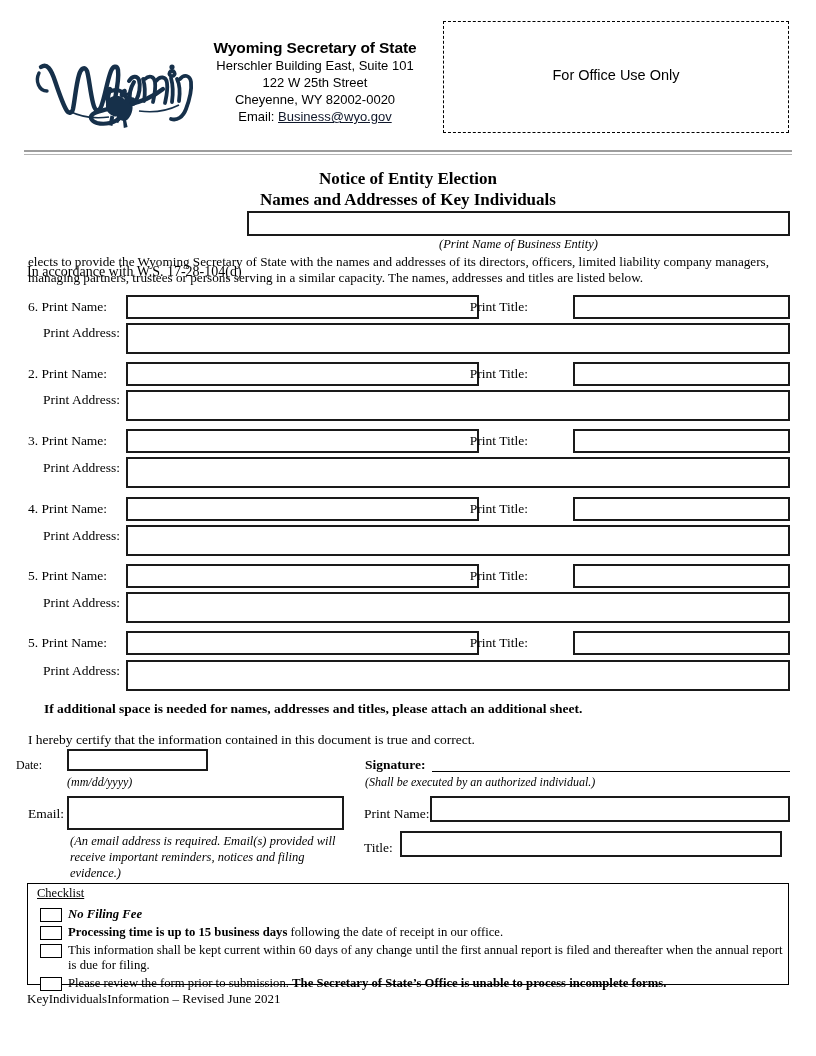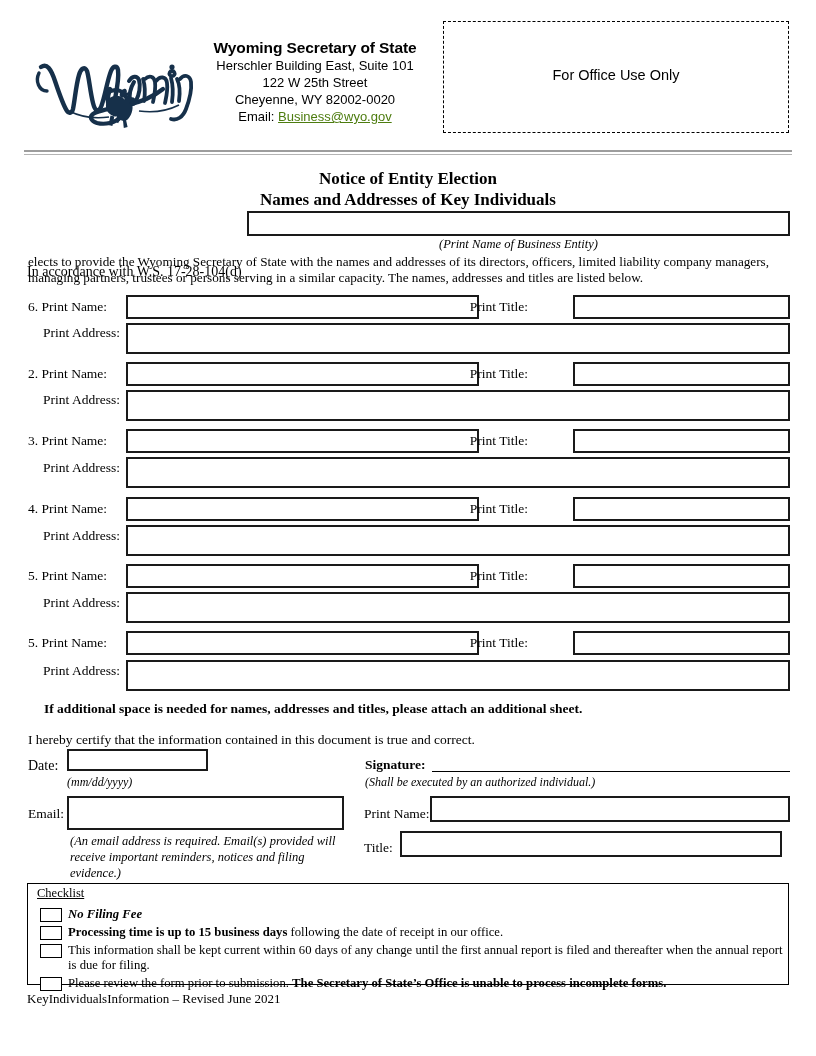--- a/index.html
+++ b/index.html
@@ -48,21 +48,21 @@
     font-size: 13px;
     line-height: 17px;
     white-space: nowrap;
   }
   .email-line {
     font-size: 13px;
     line-height: 17px;
     white-space: nowrap;
   }
   .email-link {
-    color: #4d7c0f;
+    color: #0f172a;
     text-decoration: underline;
     cursor: pointer;
   }
 
   .office-box {
     position: absolute;
     left: 443px; top: 21px;
     width: 346px; height: 112px;
     border: 1px dashed #000;
     box-sizing: border-box;
@@ -165,22 +165,22 @@
   }
   .certify {
     position: absolute;
     left: 28px; top: 732px;
     font-size: 13.5px;
   }
 
   
   .date-lbl {
     position: absolute;
-    left: 28px; top: 758px;
-    font-size: 14px;
+    left: 16px; top: 758px;
+    font-size: 12px;
   }
   .date-box {
     position: absolute;
     left: 67px; top: 749px;
     width: 141px; height: 22px;
     border: 2px solid #1a1a1a;
     box-sizing: border-box;
   }
   .date-hint {
     position: absolute;

